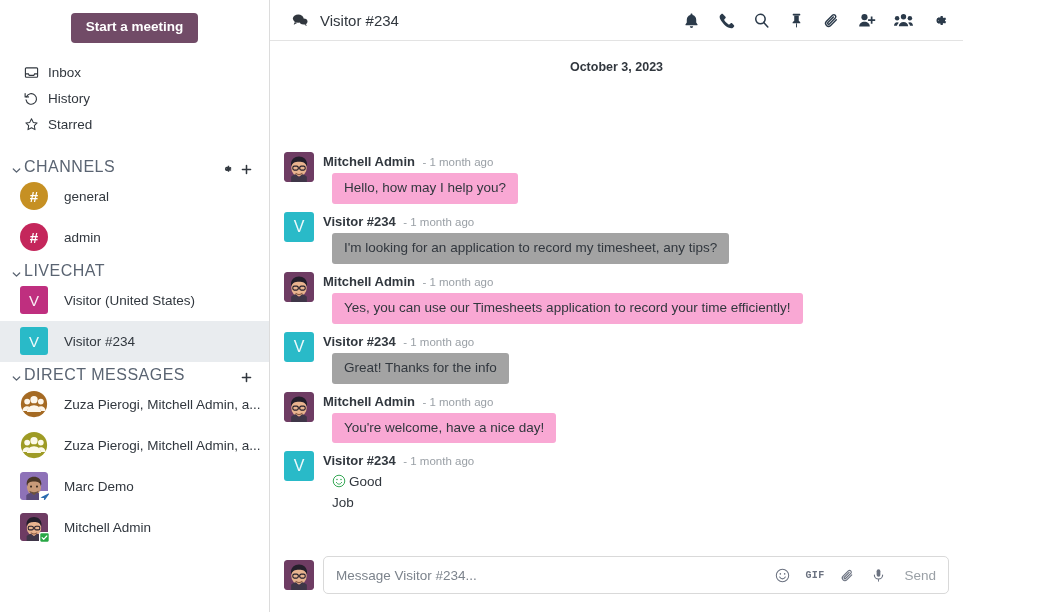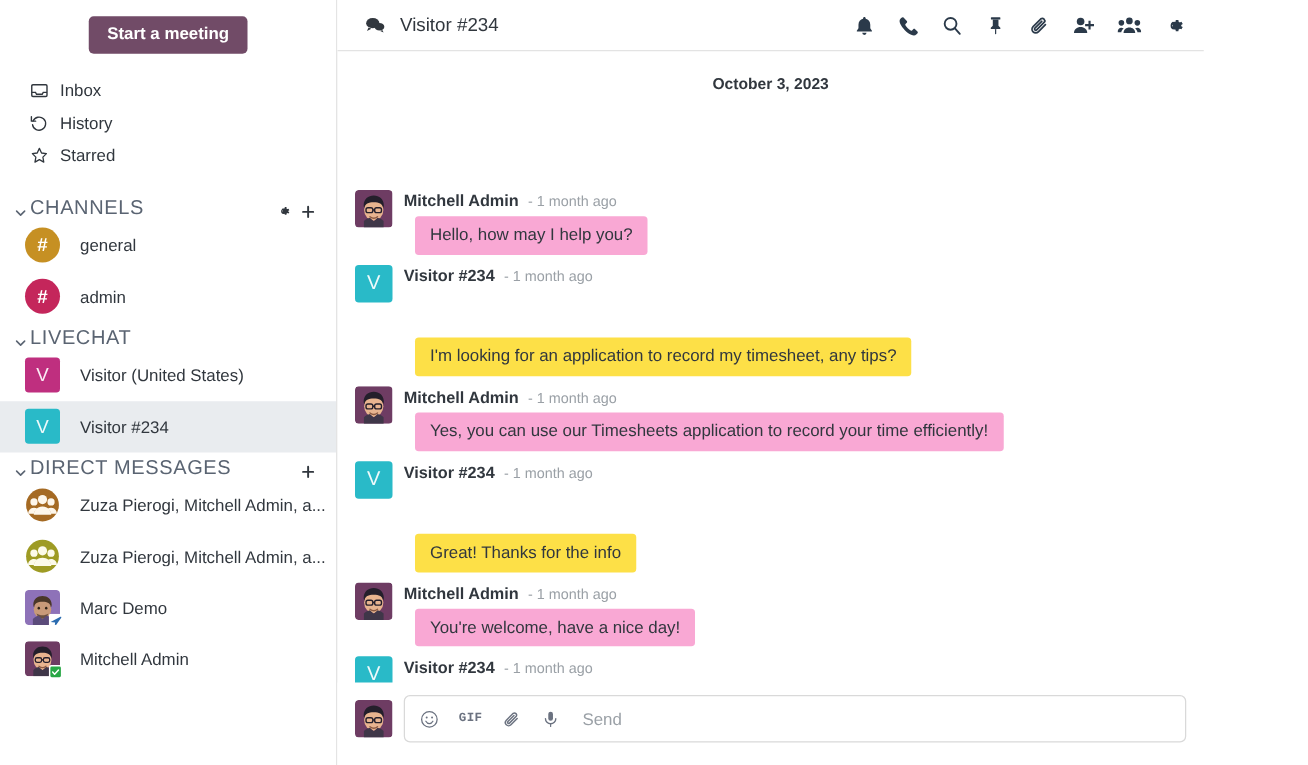--- a/index.html
+++ b/index.html
@@ -158,21 +158,21 @@
     display: inline-block;
     border-radius: 3px;
     padding: 7px 12px;
     font-size: 13.5px;
     line-height: 1.25;
     color: #31373e;
     margin-left: 9px;
     max-width: 92%;
   }
   .bubble.green { background: #f9a8d4; }
-  .bubble.blue  { background: #fde047; margin-top: 37px; }
+  .bubble.blue  { background: #a3a3a3; }
   .plain {
     margin-left: 9px;
     font-size: 13.5px;
     line-height: 1.35;
     color: #31373e;
     padding-top: 1px;
   }
   .emoji-inline { display: inline-block; vertical-align: -2px; margin-right: 3px; }
 
   
@@ -583,39 +583,53 @@
 
       <div class="msg">
         <div class="msg-av">
           <span class="ch-square" style="background:#29BAC8;width:30px;height:30px;">V</span>
         </div>
         <div class="msg-body">
           <div class="msg-head">
             <span class="msg-author">Visitor #234</span>
             <span class="msg-time">- 1 month ago</span>
           </div>
+          <div class="plain">
+            <div>
+              <span class="emoji-inline">
+                <svg width="14" height="14" viewBox="0 0 16 16" fill="none" stroke="#2ea44f" stroke-width="1.1">
+                  <circle cx="8" cy="8" r="6.6"></circle>
+                  <circle cx="5.7" cy="6.3" r="0.85" fill="#2ea44f" stroke="none"></circle>
+                  <circle cx="10.3" cy="6.3" r="0.85" fill="#2ea44f" stroke="none"></circle>
+                  <path d="M5 9.6c.8 1.4 2 2 3 2s2.2-.6 3-2" stroke-linecap="round"></path>
+                </svg>
+              </span><span>Good</span>
+            </div>
+            <div>Job</div>
+          </div>
         </div>
       </div>
 
     </div>
 
     <div class="composer-wrap">
       <div class="composer-av">
         <svg width="30" height="30" viewBox="0 0 32 32" class="av-img">
           <rect width="32" height="32" rx="3" fill="#6E3C63"></rect>
           <ellipse cx="16" cy="17" rx="8.2" ry="9.2" fill="#e8b48f"></ellipse>
           <path d="M7.4 13c0-5.2 3.9-8.3 8.6-8.3s8.6 3.1 8.6 8.3c0 .9-.2 1.8-.6 2.2-.6-3.5-3.4-4.8-8-4.8s-7.4 1.3-8 4.8c-.4-.4-.6-1.3-.6-2.2z" fill="#241f2b"></path>
           <rect x="9.4" y="15.1" width="5.8" height="4.2" rx="1.6" fill="none" stroke="#241f2b" stroke-width="1.2"></rect>
           <rect x="16.8" y="15.1" width="5.8" height="4.2" rx="1.6" fill="none" stroke="#241f2b" stroke-width="1.2"></rect>
           <path d="M15.2 17.1h1.6" stroke="#241f2b" stroke-width="1.2"></path>
           <path d="M12.8 22.8c1.9 1.5 4.5 1.5 6.4 0" stroke="#8c5a42" stroke-width="1.2" fill="none" stroke-linecap="round"></path>
           <path d="M7.6 26.4c1.5-1.7 3.8-2.5 5.1-2.8l3.3 3 3.3-3c1.3.3 3.6 1.1 5.1 2.8V32H7.6z" fill="#3f3648"></path>
         </svg>
       </div>
       <div class="composer">
+        <input class="composer-input" type="text" placeholder="Message Visitor #234..." style="">
         <div class="composer-tools">
           <span>
             <svg width="15" height="15" viewBox="0 0 16 16" fill="none" stroke="#6b7280" stroke-width="1.1">
               <circle cx="8" cy="8" r="6.6"></circle>
               <circle cx="5.7" cy="6.3" r="0.85" fill="#6b7280" stroke="none"></circle>
               <circle cx="10.3" cy="6.3" r="0.85" fill="#6b7280" stroke="none"></circle>
               <path d="M5 9.6c.8 1.4 2 2 3 2s2.2-.6 3-2" stroke-linecap="round"></path>
             </svg>
           </span>
           <span class="gif-btn">GIF</span>

